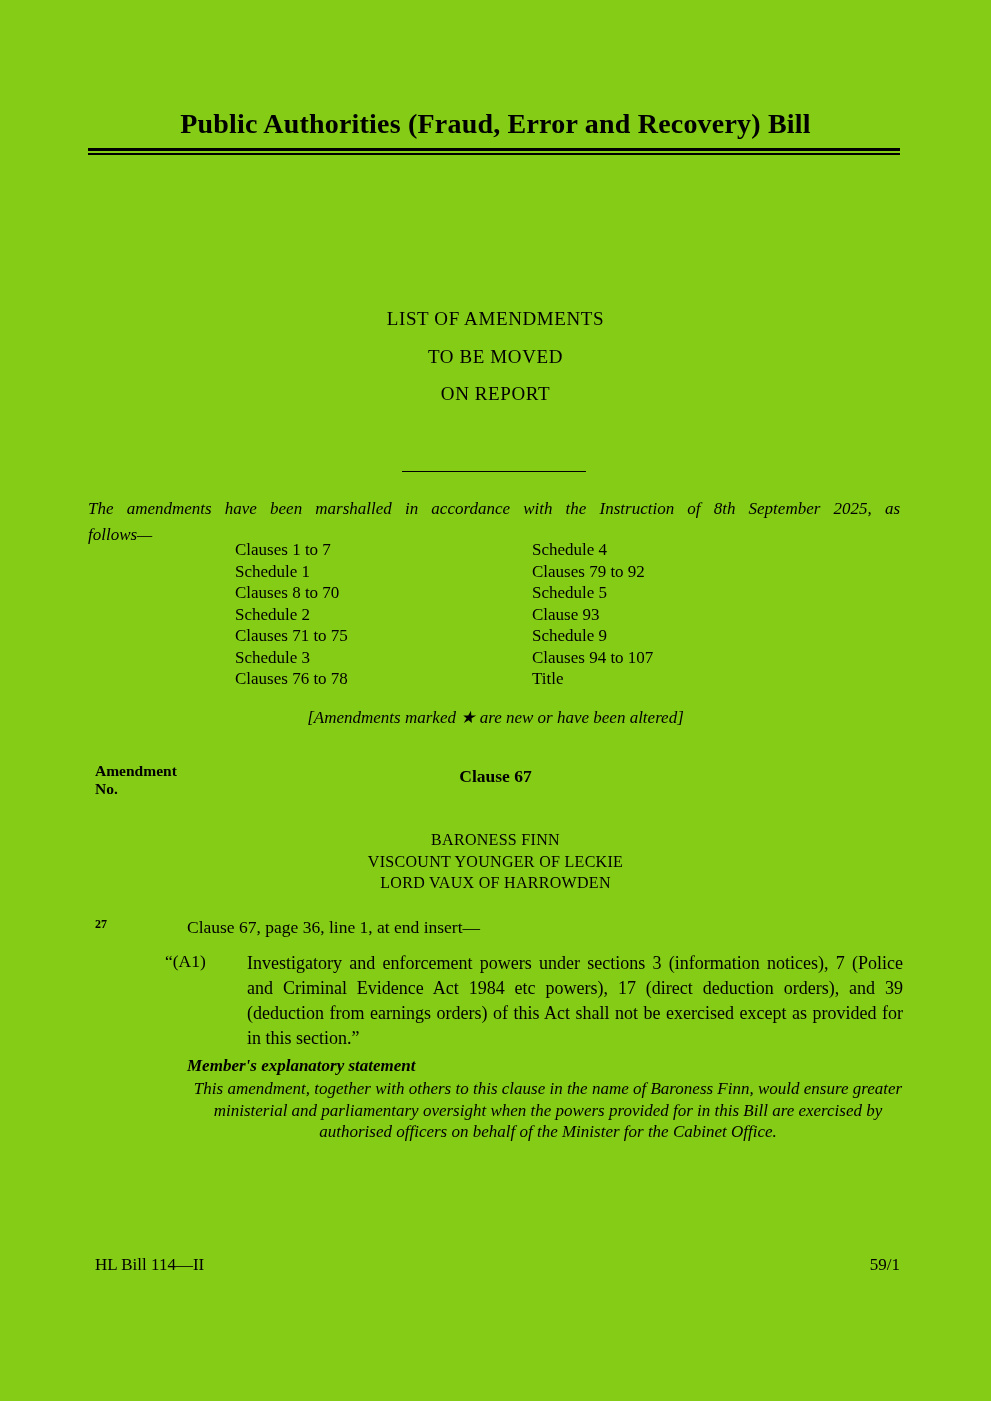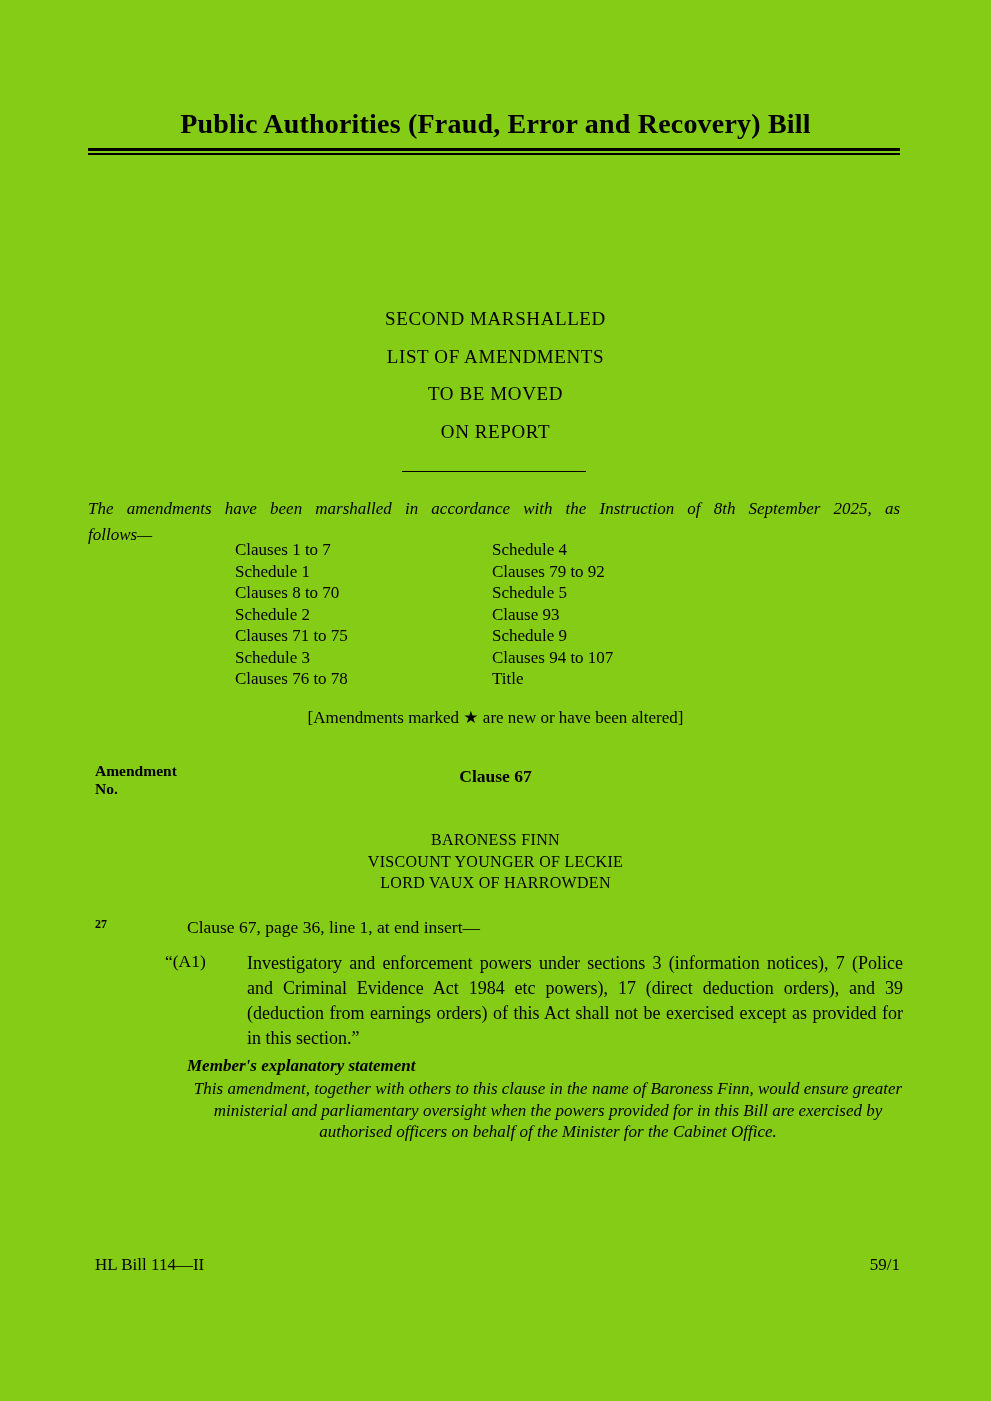--- a/index.html
+++ b/index.html
@@ -46,26 +46,28 @@
   }
   .marshal-note .jline {
     text-align: justify;
     text-align-last: justify;
   }
   .order-cols {
     left: 235px; top: 539px;
     display: flex;
     font-size: 17px;
     line-height: 21.5px;
+    gap: 40px;
   }
   .order-col-1 { width: 257px; }
   .order-col-2 { width: 260px; }
   .star-legend {
     left: 0; right: 0; top: 707px;
     text-align: center;
+    font-style: italic;
     font-size: 17px;
   }
   .amendment-no-label {
     left: 95px; top: 762px;
     font-weight: bold;
     font-size: 15.5px;
     line-height: 17.5px;
   }
   .clause-heading {
     left: 0; right: 0; top: 766px;
@@ -123,21 +125,20 @@
 </style>
 </head>
 <body>
 
 <div class="page">
 
   <div class="abs doc-title">Public Authorities (Fraud, Error and Recovery) Bill</div>
   <div class="abs title-rule"></div>
 
   <div class="abs heading-block">
-    <div>SECOND MARSHALLED</div>
     <div>LIST OF AMENDMENTS</div>
     <div>TO BE MOVED</div>
     <div>ON REPORT</div>
   </div>
 
   <div class="abs mid-rule"></div>
 
   <div class="abs marshal-note">
     <div class="jline">The amendments have been marshalled in accordance with the Instruction of  8th September 2025, as</div>
     <div>follows—</div>

